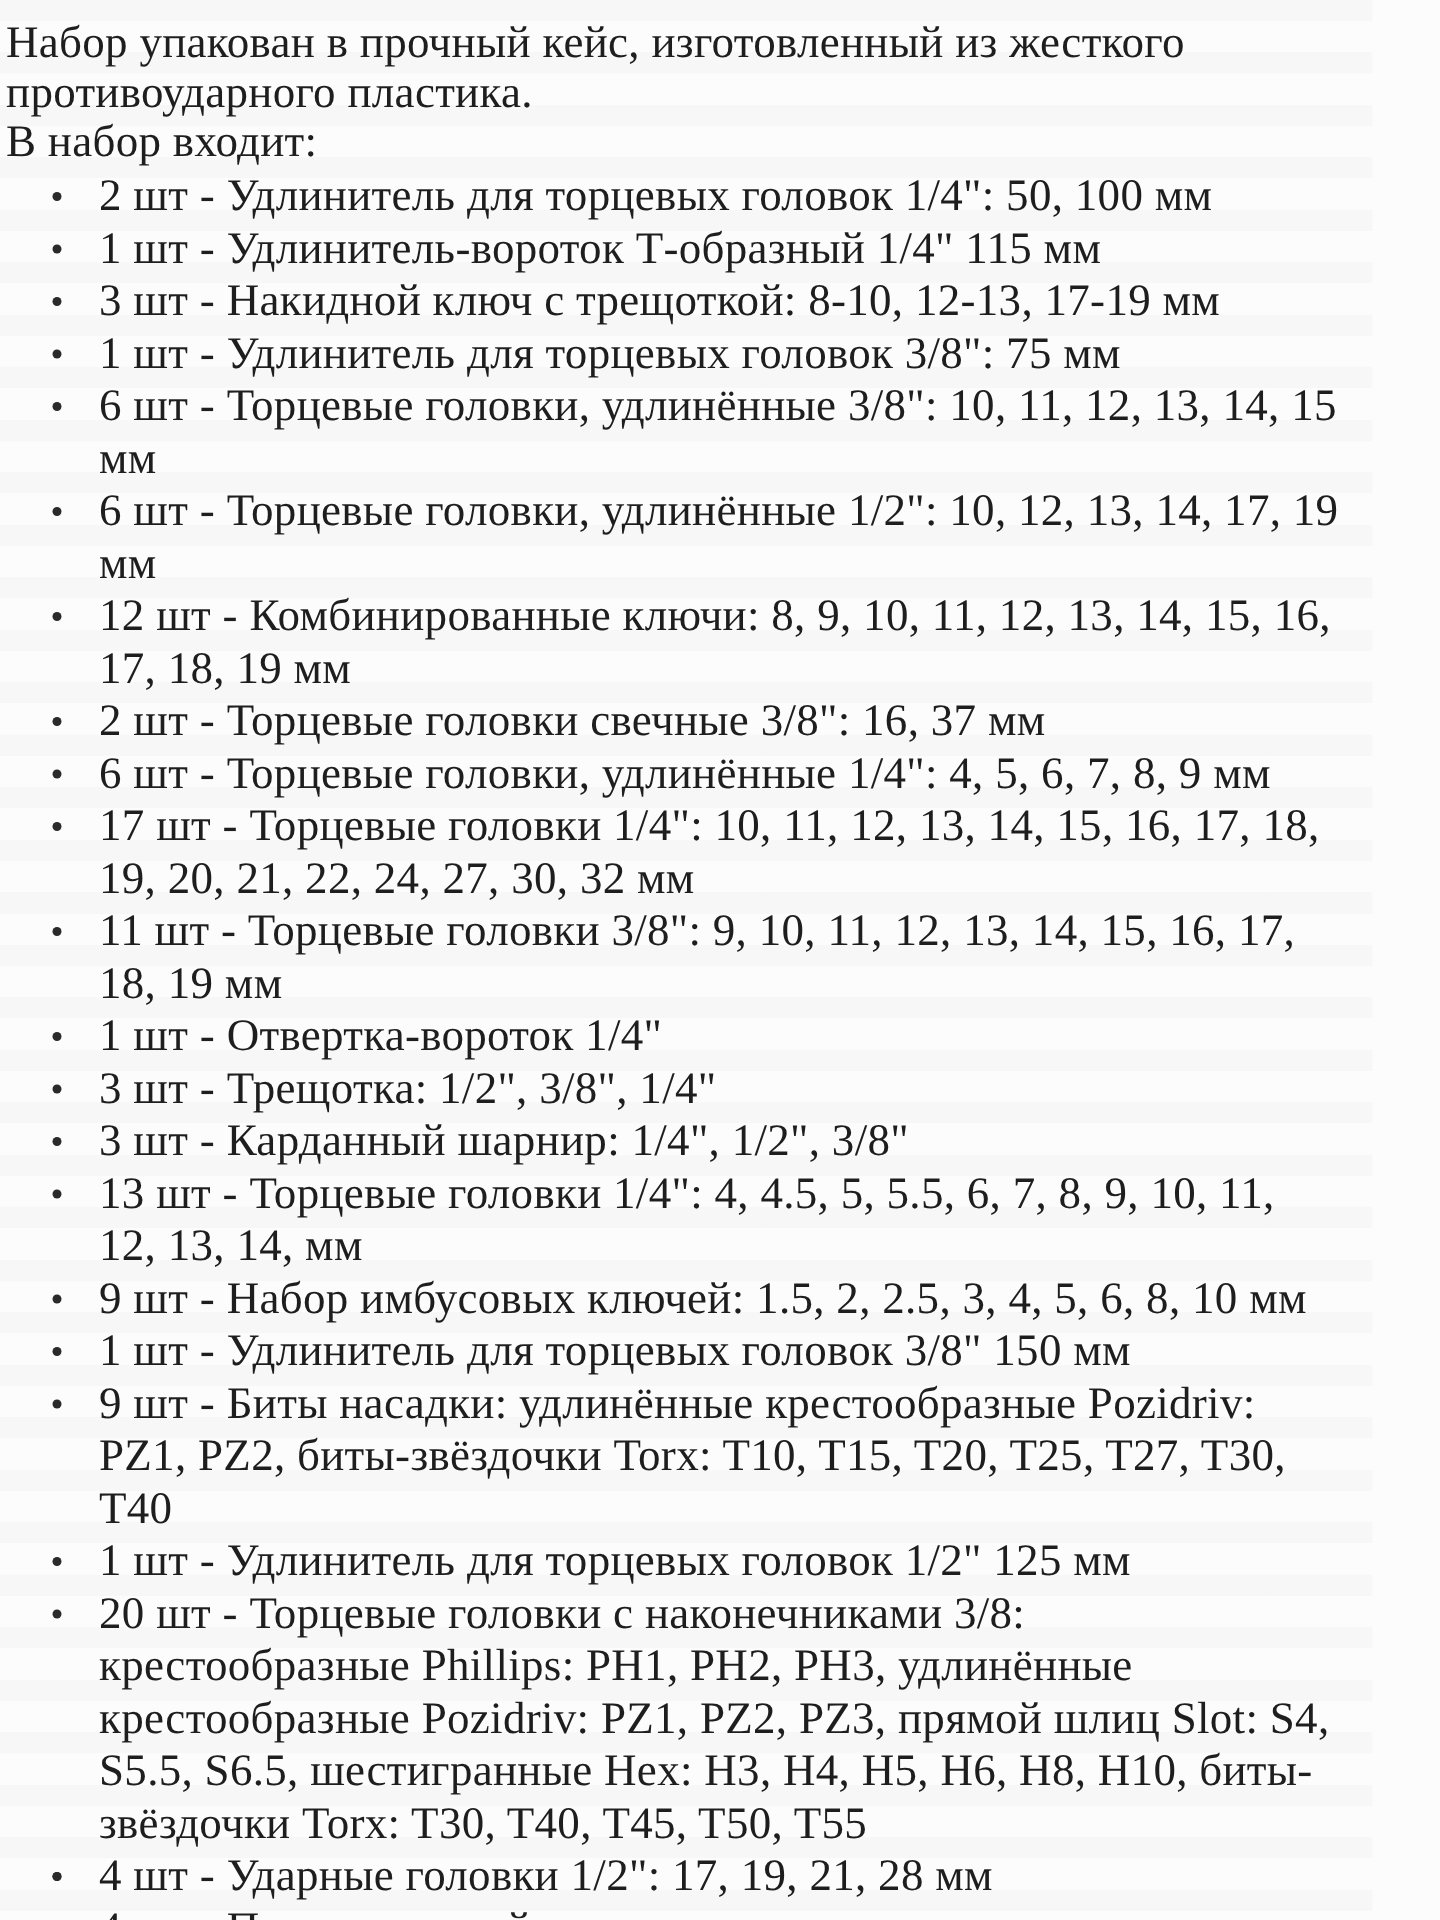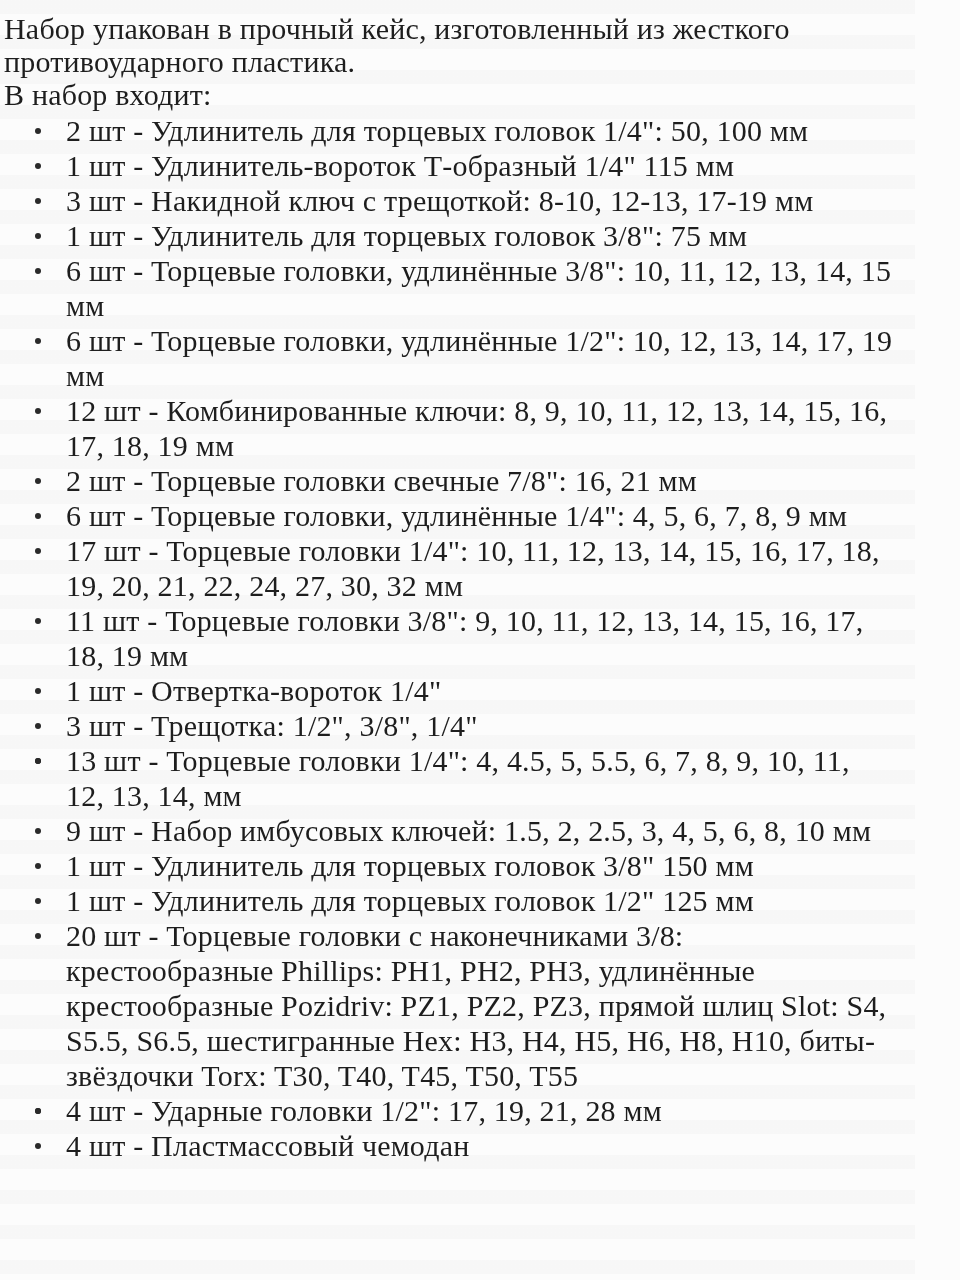--- a/index.html
+++ b/index.html
@@ -63,29 +63,30 @@
     <p>В набор входит:</p>
   </div>
   <ul class="contents">
       <li><span class="bullet"></span><span>2 шт - Удлинитель для торцевых головок 1/4": 50, 100 мм</span></li>
       <li><span class="bullet"></span><span>1 шт - Удлинитель-вороток Т-образный 1/4" 115 мм</span></li>
       <li><span class="bullet"></span><span>3 шт - Накидной ключ с трещоткой: 8-10, 12-13, 17-19 мм</span></li>
       <li><span class="bullet"></span><span>1 шт - Удлинитель для торцевых головок 3/8": 75 мм</span></li>
       <li><span class="bullet"></span><span>6 шт - Торцевые головки, удлинённые 3/8": 10, 11, 12, 13, 14, 15 мм</span></li>
       <li><span class="bullet"></span><span>6 шт - Торцевые головки, удлинённые 1/2": 10, 12, 13, 14, 17, 19 мм</span></li>
       <li><span class="bullet"></span><span>12 шт - Комбинированные ключи: 8, 9, 10, 11, 12, 13, 14, 15, 16, 17, 18, 19 мм</span></li>
-      <li><span class="bullet"></span><span>2 шт - Торцевые головки свечные 7/8": 16, 21 мм</span></li>
+      <li><span class="bullet"></span><span>2 шт - Торцевые головки свечные 3/8": 16, 37 мм</span></li>
       <li><span class="bullet"></span><span>6 шт - Торцевые головки, удлинённые 1/4": 4, 5, 6, 7, 8, 9 мм</span></li>
       <li><span class="bullet"></span><span>17 шт - Торцевые головки 1/4": 10, 11, 12, 13, 14, 15, 16, 17, 18, 19, 20, 21, 22, 24, 27, 30, 32 мм</span></li>
       <li><span class="bullet"></span><span>11 шт - Торцевые головки 3/8": 9, 10, 11, 12, 13, 14, 15, 16, 17, 18, 19 мм</span></li>
       <li><span class="bullet"></span><span>1 шт - Отвертка-вороток 1/4"</span></li>
       <li><span class="bullet"></span><span>3 шт - Трещотка: 1/2", 3/8", 1/4"</span></li>
-      <li><span class="bullet"></span></li>
+      <li><span class="bullet"></span><span>3 шт - Карданный шарнир: 1/4", 1/2", 3/8"</span></li>
       <li><span class="bullet"></span><span>13 шт - Торцевые головки 1/4": 4, 4.5, 5, 5.5, 6, 7, 8, 9, 10, 11, 12, 13, 14, мм</span></li>
       <li><span class="bullet"></span><span>9 шт - Набор имбусовых ключей: 1.5, 2, 2.5, 3, 4, 5, 6, 8, 10 мм</span></li>
       <li><span class="bullet"></span><span>1 шт - Удлинитель для торцевых головок 3/8" 150 мм</span></li>
+      <li><span class="bullet"></span><span>9 шт - Биты насадки: удлинённые крестообразные Pozidriv: PZ1, PZ2, биты-звёздочки Torx: T10, T15, T20, T25, T27, T30, T40</span></li>
       <li><span class="bullet"></span><span>1 шт - Удлинитель для торцевых головок 1/2" 125 мм</span></li>
       <li><span class="bullet"></span><span>20 шт - Торцевые головки с наконечниками 3/8: крестообразные Phillips: PH1, PH2, PH3, удлинённые крестообразные Pozidriv: PZ1, PZ2, PZ3, прямой шлиц Slot: S4, S5.5, S6.5, шестигранные Hex: H3, H4, H5, H6, H8, H10, биты-звёздочки Torx: T30, T40, T45, T50, T55</span></li>
       <li><span class="bullet"></span></li>
       <li><span class="bullet"></span><span>4 шт - Ударные головки 1/2": 17, 19, 21, 28 мм</span></li>
       <li><span class="bullet"></span><span>4 шт - Пластмассовый чемодан</span></li>
     </ul>
 </div>
 
 </body></html>

